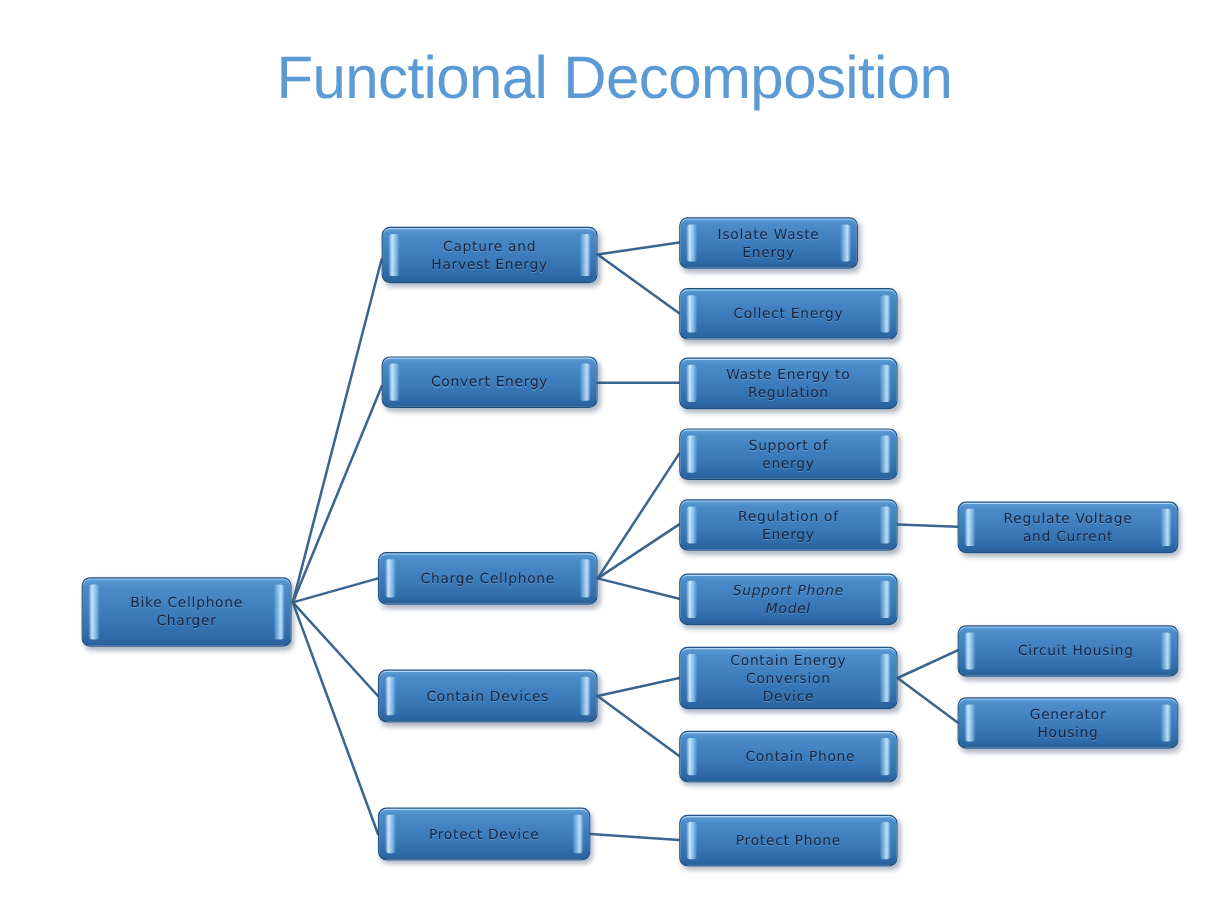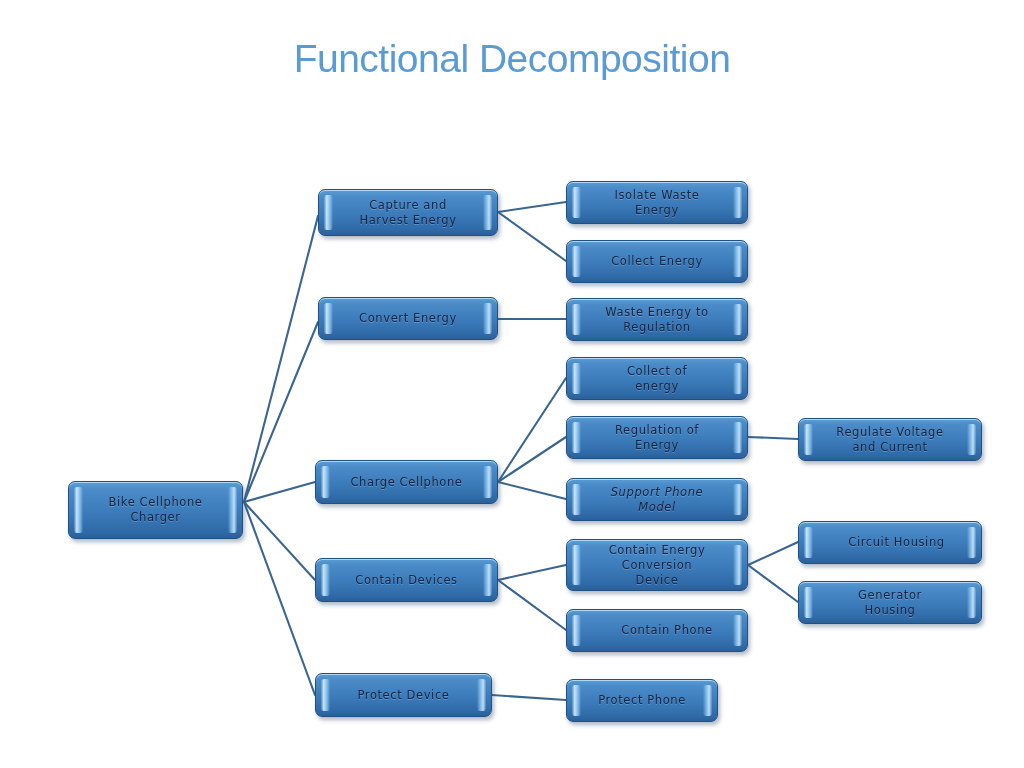--- a/index.html
+++ b/index.html
@@ -22,21 +22,21 @@
   }
 
   
   #slide-title {
     position: absolute;
     left: 0;
     top: 38px;
     width: 1024px;
     text-align: center;
     font-family: "Liberation Sans", sans-serif;
-    font-size: 39px;
+    font-size: 50px;
     font-weight: 400;
     letter-spacing: -0.5px;
     color: #5b9bd5;
     white-space: nowrap;
     line-height: 1.1;
   }
 
   
   #connectors {
     position: absolute;
@@ -160,52 +160,52 @@
       </div>
       <div class="node node-level1" style="left: 315px; top: 460px; width: 183px; height: 44px;">
         <span class="label">Charge Cellphone</span>
       </div>
       <div class="node node-level1" style="left: 315px; top: 558px; width: 183px; height: 44px;">
         <span class="label">Contain Devices</span>
       </div>
       <div class="node node-level1" style="left: 315px; top: 673px; width: 177px; height: 44px;">
         <span class="label">Protect Device</span>
       </div>
-      <div class="node node-level2" style="left: 566px; top: 181px; width: 182px; height: 43px;">
+      <div class="node node-level2" style="left: 566px; top: 181px; width: 149px; height: 43px;">
         <span class="label">Isolate Waste
 Energy</span>
       </div>
       <div class="node node-level2" style="left: 566px; top: 240px; width: 182px; height: 43px;">
         <span class="label">Collect Energy</span>
       </div>
       <div class="node node-level2" style="left: 566px; top: 298px; width: 182px; height: 43px;">
         <span class="label">Waste Energy to
 Regulation</span>
       </div>
       <div class="node node-level2" style="left: 566px; top: 357px; width: 182px; height: 43px;">
-        <span class="label">Collect of
+        <span class="label">Support of
 energy</span>
       </div>
       <div class="node node-level2" style="left: 566px; top: 416px; width: 182px; height: 43px;">
         <span class="label">Regulation of
 Energy</span>
       </div>
       <div class="node node-level2" style="left: 566px; top: 478px; width: 182px; height: 43px; font-style: italic;">
         <span class="label">Support Phone
 Model</span>
       </div>
       <div class="node node-level2" style="left: 566px; top: 539px; width: 182px; height: 52px; align-items: center;">
         <span class="label">Contain Energy
 Conversion
 Device</span>
       </div>
       <div class="node node-level2" style="left: 566px; top: 609px; width: 182px; height: 43px; padding-left: 20px;">
         <span class="label">Contain Phone</span>
       </div>
-      <div class="node node-level2" style="left: 566px; top: 679px; width: 152px; height: 43px;">
+      <div class="node node-level2" style="left: 566px; top: 679px; width: 182px; height: 43px;">
         <span class="label">Protect Phone</span>
       </div>
       <div class="node node-level3" style="left: 798px; top: 418px; width: 184px; height: 43px;">
         <span class="label">Regulate Voltage
 and Current</span>
       </div>
       <div class="node node-level3" style="left: 798px; top: 521px; width: 184px; height: 43px; padding-left: 13px;">
         <span class="label">Circuit Housing</span>
       </div>
       <div class="node node-level3" style="left: 798px; top: 581px; width: 184px; height: 43px;">

